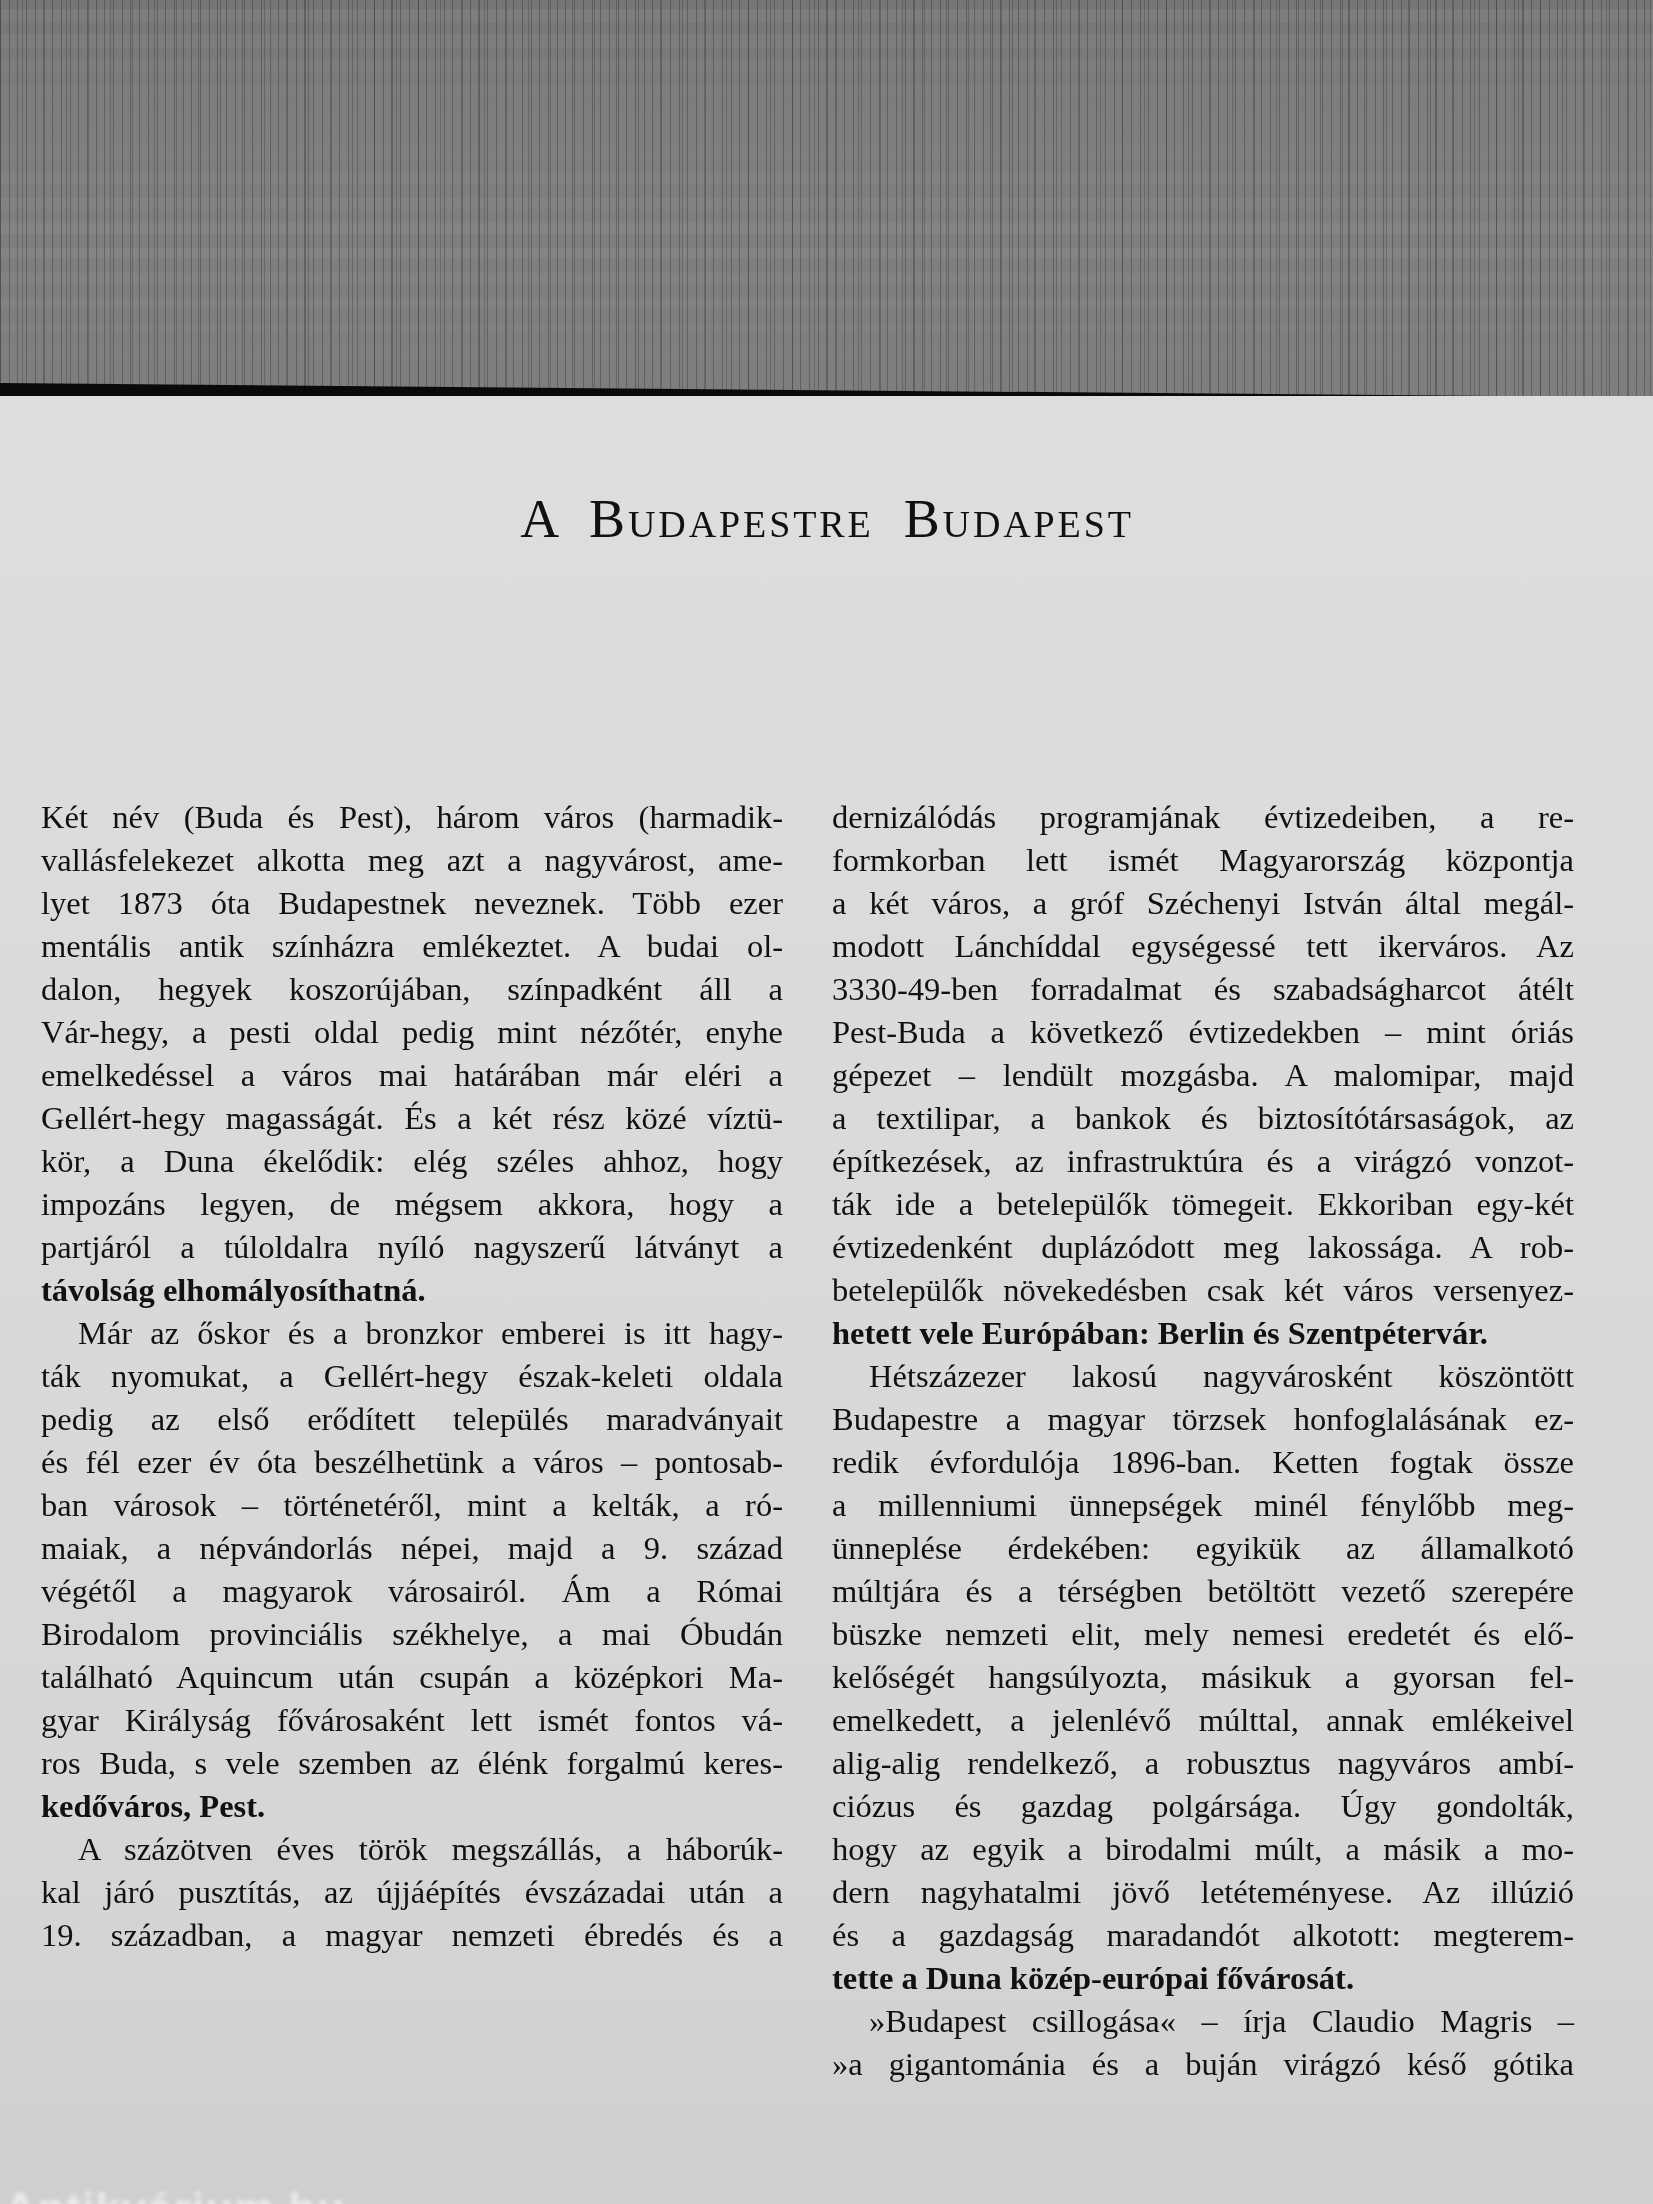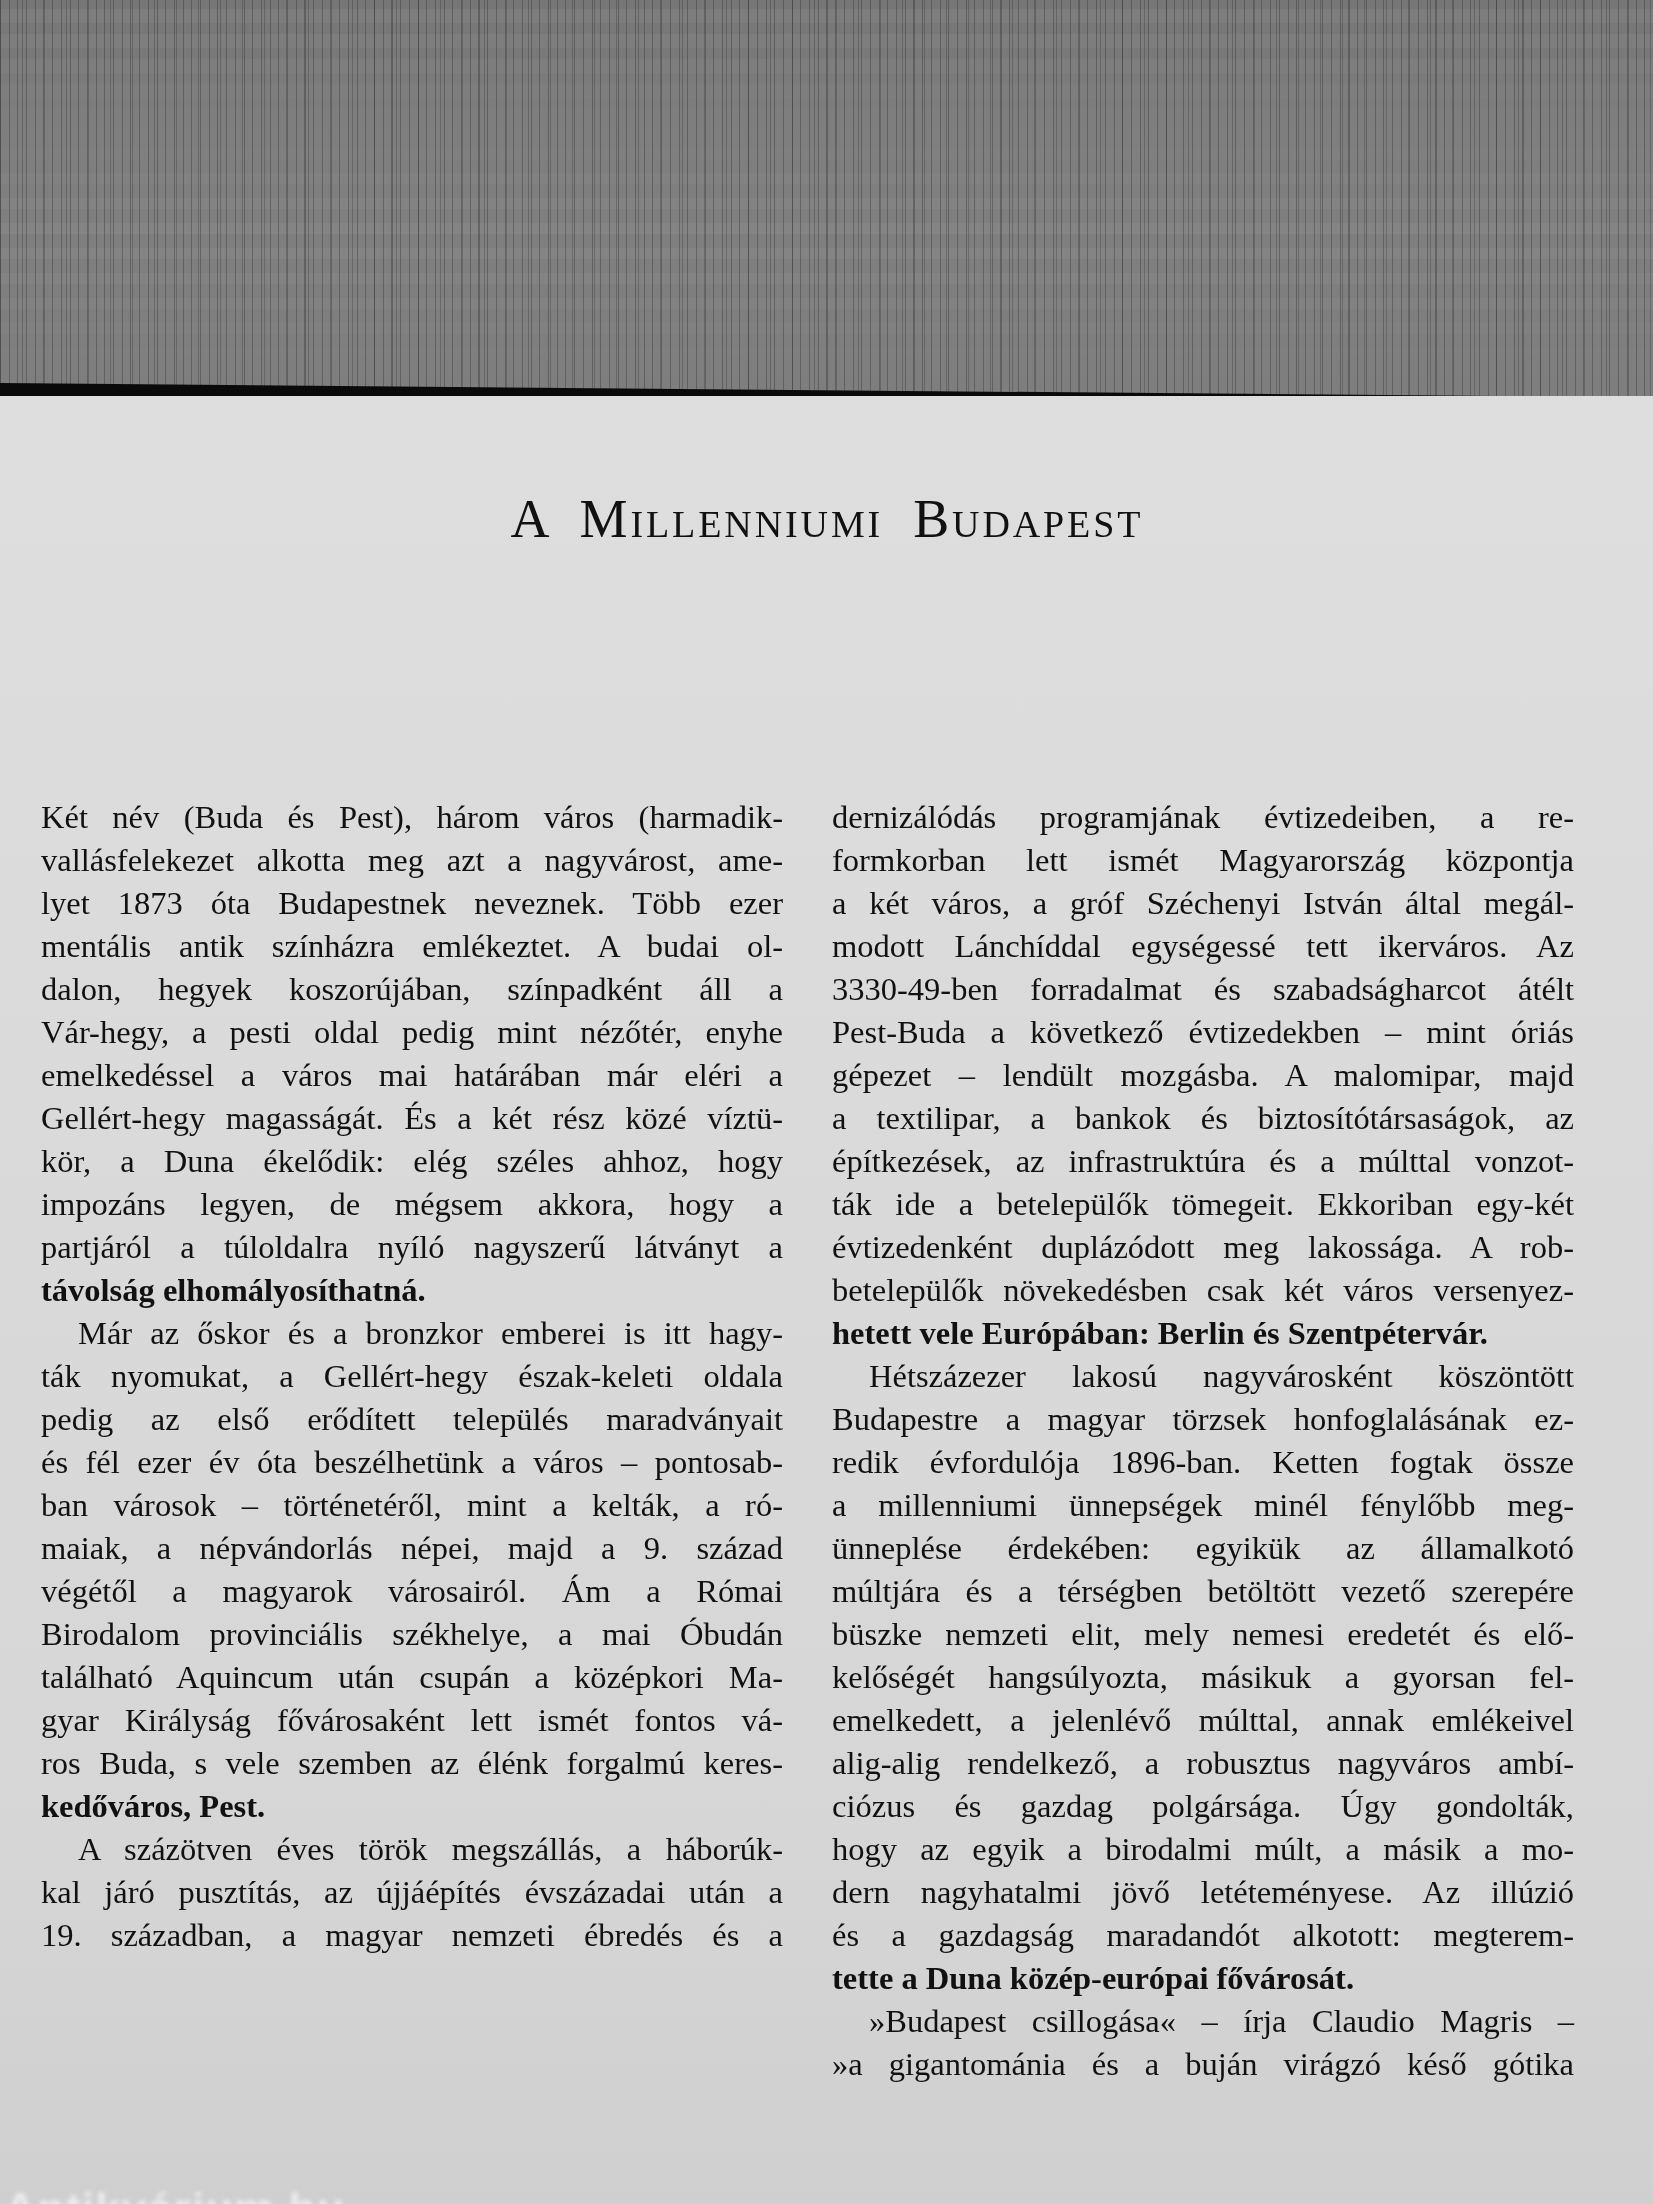--- a/index.html
+++ b/index.html
@@ -49,21 +49,21 @@
     filter: blur(1.9px);
   }
 </style>
 </head>
 <body>
 
 <div class="board"></div>
 <div class="page-edge"></div>
 <div class="page"></div>
 
-<h1 class="title" style="margin:0;font-weight:normal;">A Millenniumi Budapest</h1>
+<h1 class="title" style="margin:0;font-weight:normal;">A Budapestre Budapest</h1>
 
 <div class="column col-left" id="col-left">
     <span class="line">Két név (Buda és Pest), három város (harmadik-</span>
     <span class="line">vallásfelekezet alkotta meg azt a nagyvárost, ame-</span>
     <span class="line">lyet 1873 óta Budapestnek neveznek. Több ezer</span>
     <span class="line">mentális antik színházra emlékeztet. A budai ol-</span>
     <span class="line">dalon, hegyek koszorújában, színpadként áll a</span>
     <span class="line">Vár-hegy, a pesti oldal pedig mint nézőtér, enyhe</span>
     <span class="line">emelkedéssel a város mai határában már eléri a</span>
     <span class="line">Gellért-hegy magasságát. És a két rész közé víztü-</span>
@@ -89,21 +89,21 @@
   </div>
 <div class="column col-right" id="col-right">
     <span class="line">dernizálódás programjának évtizedeiben, a re-</span>
     <span class="line">formkorban lett ismét Magyarország központja</span>
     <span class="line">a két város, a gróf Széchenyi István által megál-</span>
     <span class="line">modott Lánchíddal egységessé tett ikerváros. Az</span>
     <span class="line">3330-49-ben forradalmat és szabadságharcot átélt</span>
     <span class="line">Pest-Buda a következő évtizedekben – mint óriás</span>
     <span class="line">gépezet – lendült mozgásba. A malomipar, majd</span>
     <span class="line">a textilipar, a bankok és biztosítótársaságok, az</span>
-    <span class="line">építkezések, az infrastruktúra és a múlttal vonzot-</span>
+    <span class="line">építkezések, az infrastruktúra és a virágzó vonzot-</span>
     <span class="line">ták ide a betelepülők tömegeit. Ekkoriban egy-két</span>
     <span class="line">évtizedenként duplázódott meg lakossága. A rob-</span>
     <span class="line">betelepülők növekedésben csak két város versenyez-</span>
     <span class="line last">hetett vele Európában: Berlin és Szentpétervár.</span>
     <span class="line indent">Hétszázezer lakosú nagyvárosként köszöntött</span>
     <span class="line">Budapestre a magyar törzsek honfoglalásának ez-</span>
     <span class="line">redik évfordulója 1896-ban. Ketten fogtak össze</span>
     <span class="line">a millenniumi ünnepségek minél fénylőbb meg-</span>
     <span class="line">ünneplése érdekében: egyikük az államalkotó</span>
     <span class="line">múltjára és a térségben betöltött vezető szerepére</span>

